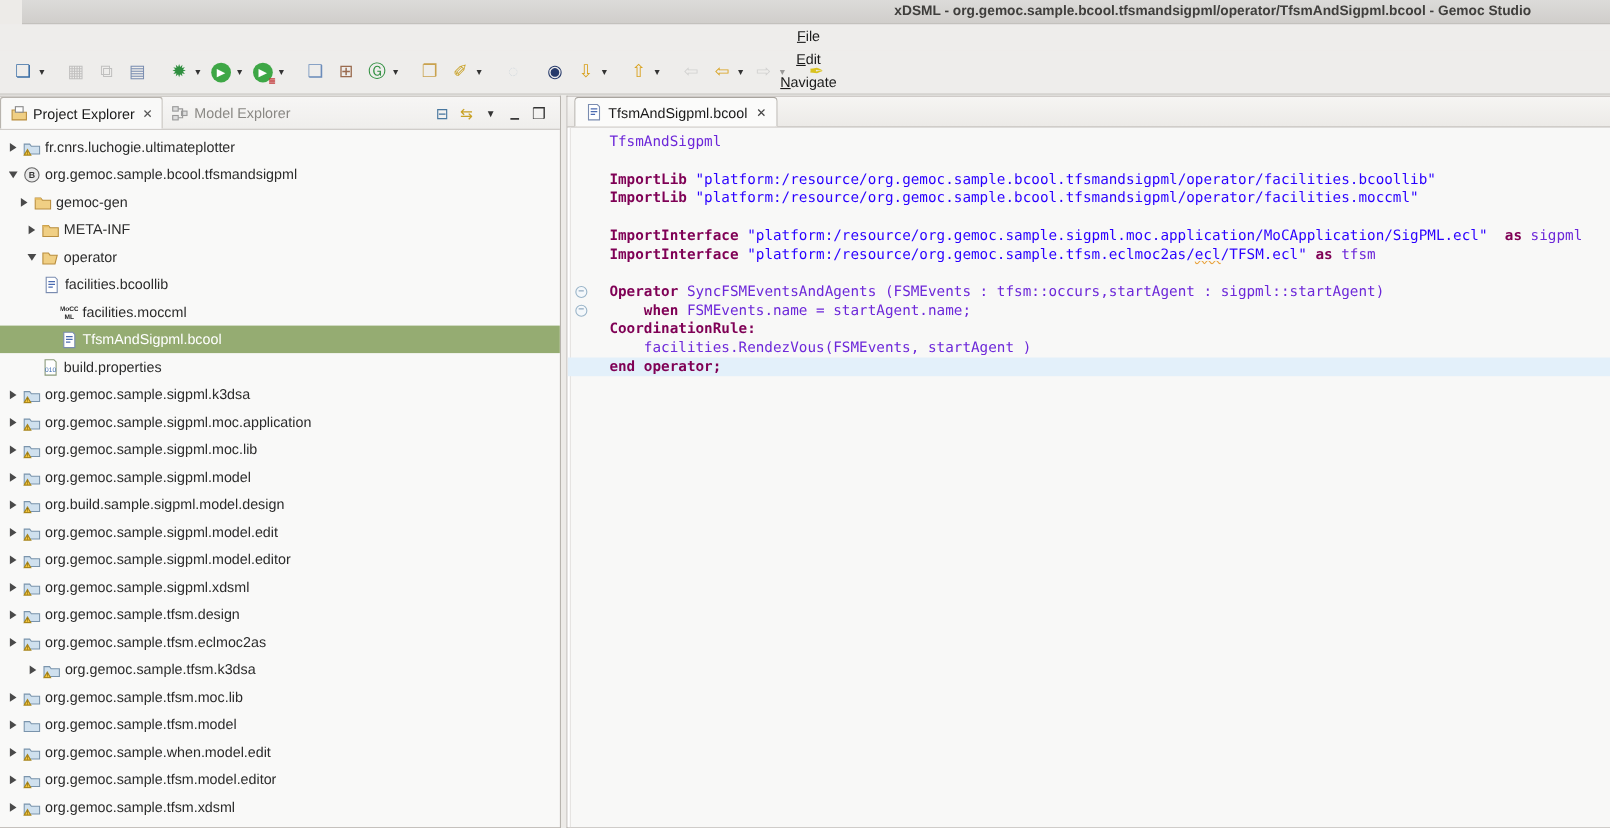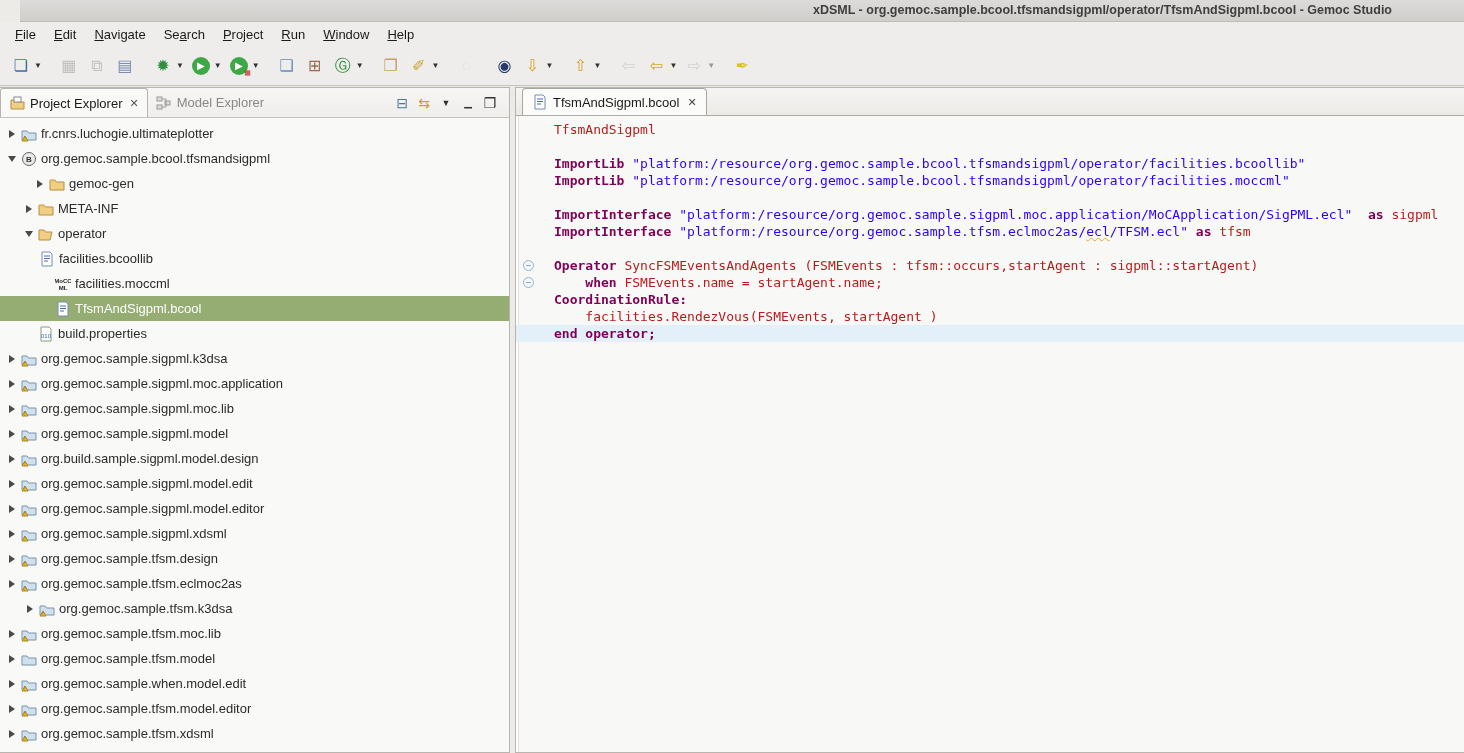--- a/index.html
+++ b/index.html
@@ -7,21 +7,21 @@
     font-family:"Liberation Sans", sans-serif; background:#edebe8; }
 
   
   .titlebar { position:relative; height:22px;
     background:linear-gradient(#dcdbd9,#d0cecb);
     border-bottom:1px solid #bfbdb9;margin-left:20px; }
   .titlebar .title { position:absolute; left:793px; top:3px;
     font-size:12.5px; font-weight:bold; color:#3f3e3c; white-space:nowrap; }
 
   .menubar { height:24px; background:#eeedeb; display:flex; align-items:center;
-    padding-left:6px; }
+    padding-left:6px;flex-direction:column; }
   .menu-item { padding:3px 9px; font-size:13px; color:#1a1a1a; cursor:default; }
   .menu-item u { text-decoration:underline; }
 
   .toolbar { height:40px; background:#eeedeb; border-bottom:1px solid #c6c3bf;
     display:flex; align-items:center; padding-left:8px; }
   .tbtn { display:flex; align-items:center; height:26px; padding:0 2px;
     margin-right:2px; border-radius:3px; }
   .tbtn .glyph { font-size:16px; width:22px; text-align:center; line-height:22px; }
   .tbtn .circle { width:18px; height:18px; border-radius:50%；; border-radius:50%;
     color:#fff; font-size:10px; display:flex; align-items:center; justify-content:center;
@@ -82,21 +82,21 @@
     padding-top:5px; overflow:hidden; }
   .ruler { position:absolute; left:0; top:0; bottom:0; width:3px; background:#ffffff;
     border-right:1px solid #e4e2df; }
   .code-line { position:relative; height:17px; padding-left:38px; white-space:pre; }
   .code-line.current { background:var(--current-line,#e3f0fa); }
   .kw { color:var(--kw,#7f0055); font-weight:bold; }
   .str { color:var(--str,#2a00ff); }
   .strwarn { color:var(--str,#2a00ff);
     text-decoration:underline; text-decoration-style:wavy;
     text-decoration-color:var(--warn,#e8a33d); text-decoration-thickness:1px; }
-  .plain { color:#b91c1c;text-align:center; }
+  .plain { color:#6d28d9;text-align:center; }
   .fold { position:absolute; left:7px; top:3px; width:11px; height:11px;
     border:1px solid #9ab4c8; border-radius:50%; color:#6a8aa8; font-size:9px;
     line-height:9px; text-align:center; background:#f4f8fb; }
 </style>
 </head>
 <body>
 
 <div class="titlebar">
   <span class="title">xDSML - org.gemoc.sample.bcool.tfsmandsigpml/operator/TfsmAndSigpml.bcool - Gemoc Studio</span>
 </div>
@@ -245,21 +245,21 @@
             <span class="arr-e"></span>
           </span>
           <span class="ticon">
             <svg width="16" height="16" viewBox="0 0 16 16">
               <circle cx="8" cy="8" r="6.5" fill="#e9e9e9" stroke="#666"></circle>
               <text x="8" y="11" font-size="8" font-weight="bold" text-anchor="middle" fill="#333">B</text>
             </svg>
           </span>
           <span>org.gemoc.sample.bcool.tfsmandsigpml</span>
         </div>
-        <div class="trow" style="padding-left: 34px;">
+        <div class="trow" style="padding-left: 16px;">
           <span class="arrow">
             <span class="arr-c"></span>
           </span>
           <span class="ticon">
             <svg width="16" height="16" viewBox="0 0 16 16">
               <path d="M1 4h5l1.5 2H15v8H1z" fill="#f0cf84" stroke="#b98e3e"></path>
               <path d="M1 4h5l1 1.5H1z" fill="#e3b95f"></path>
             </svg>
           </span>
           <span>gemoc-gen</span>

